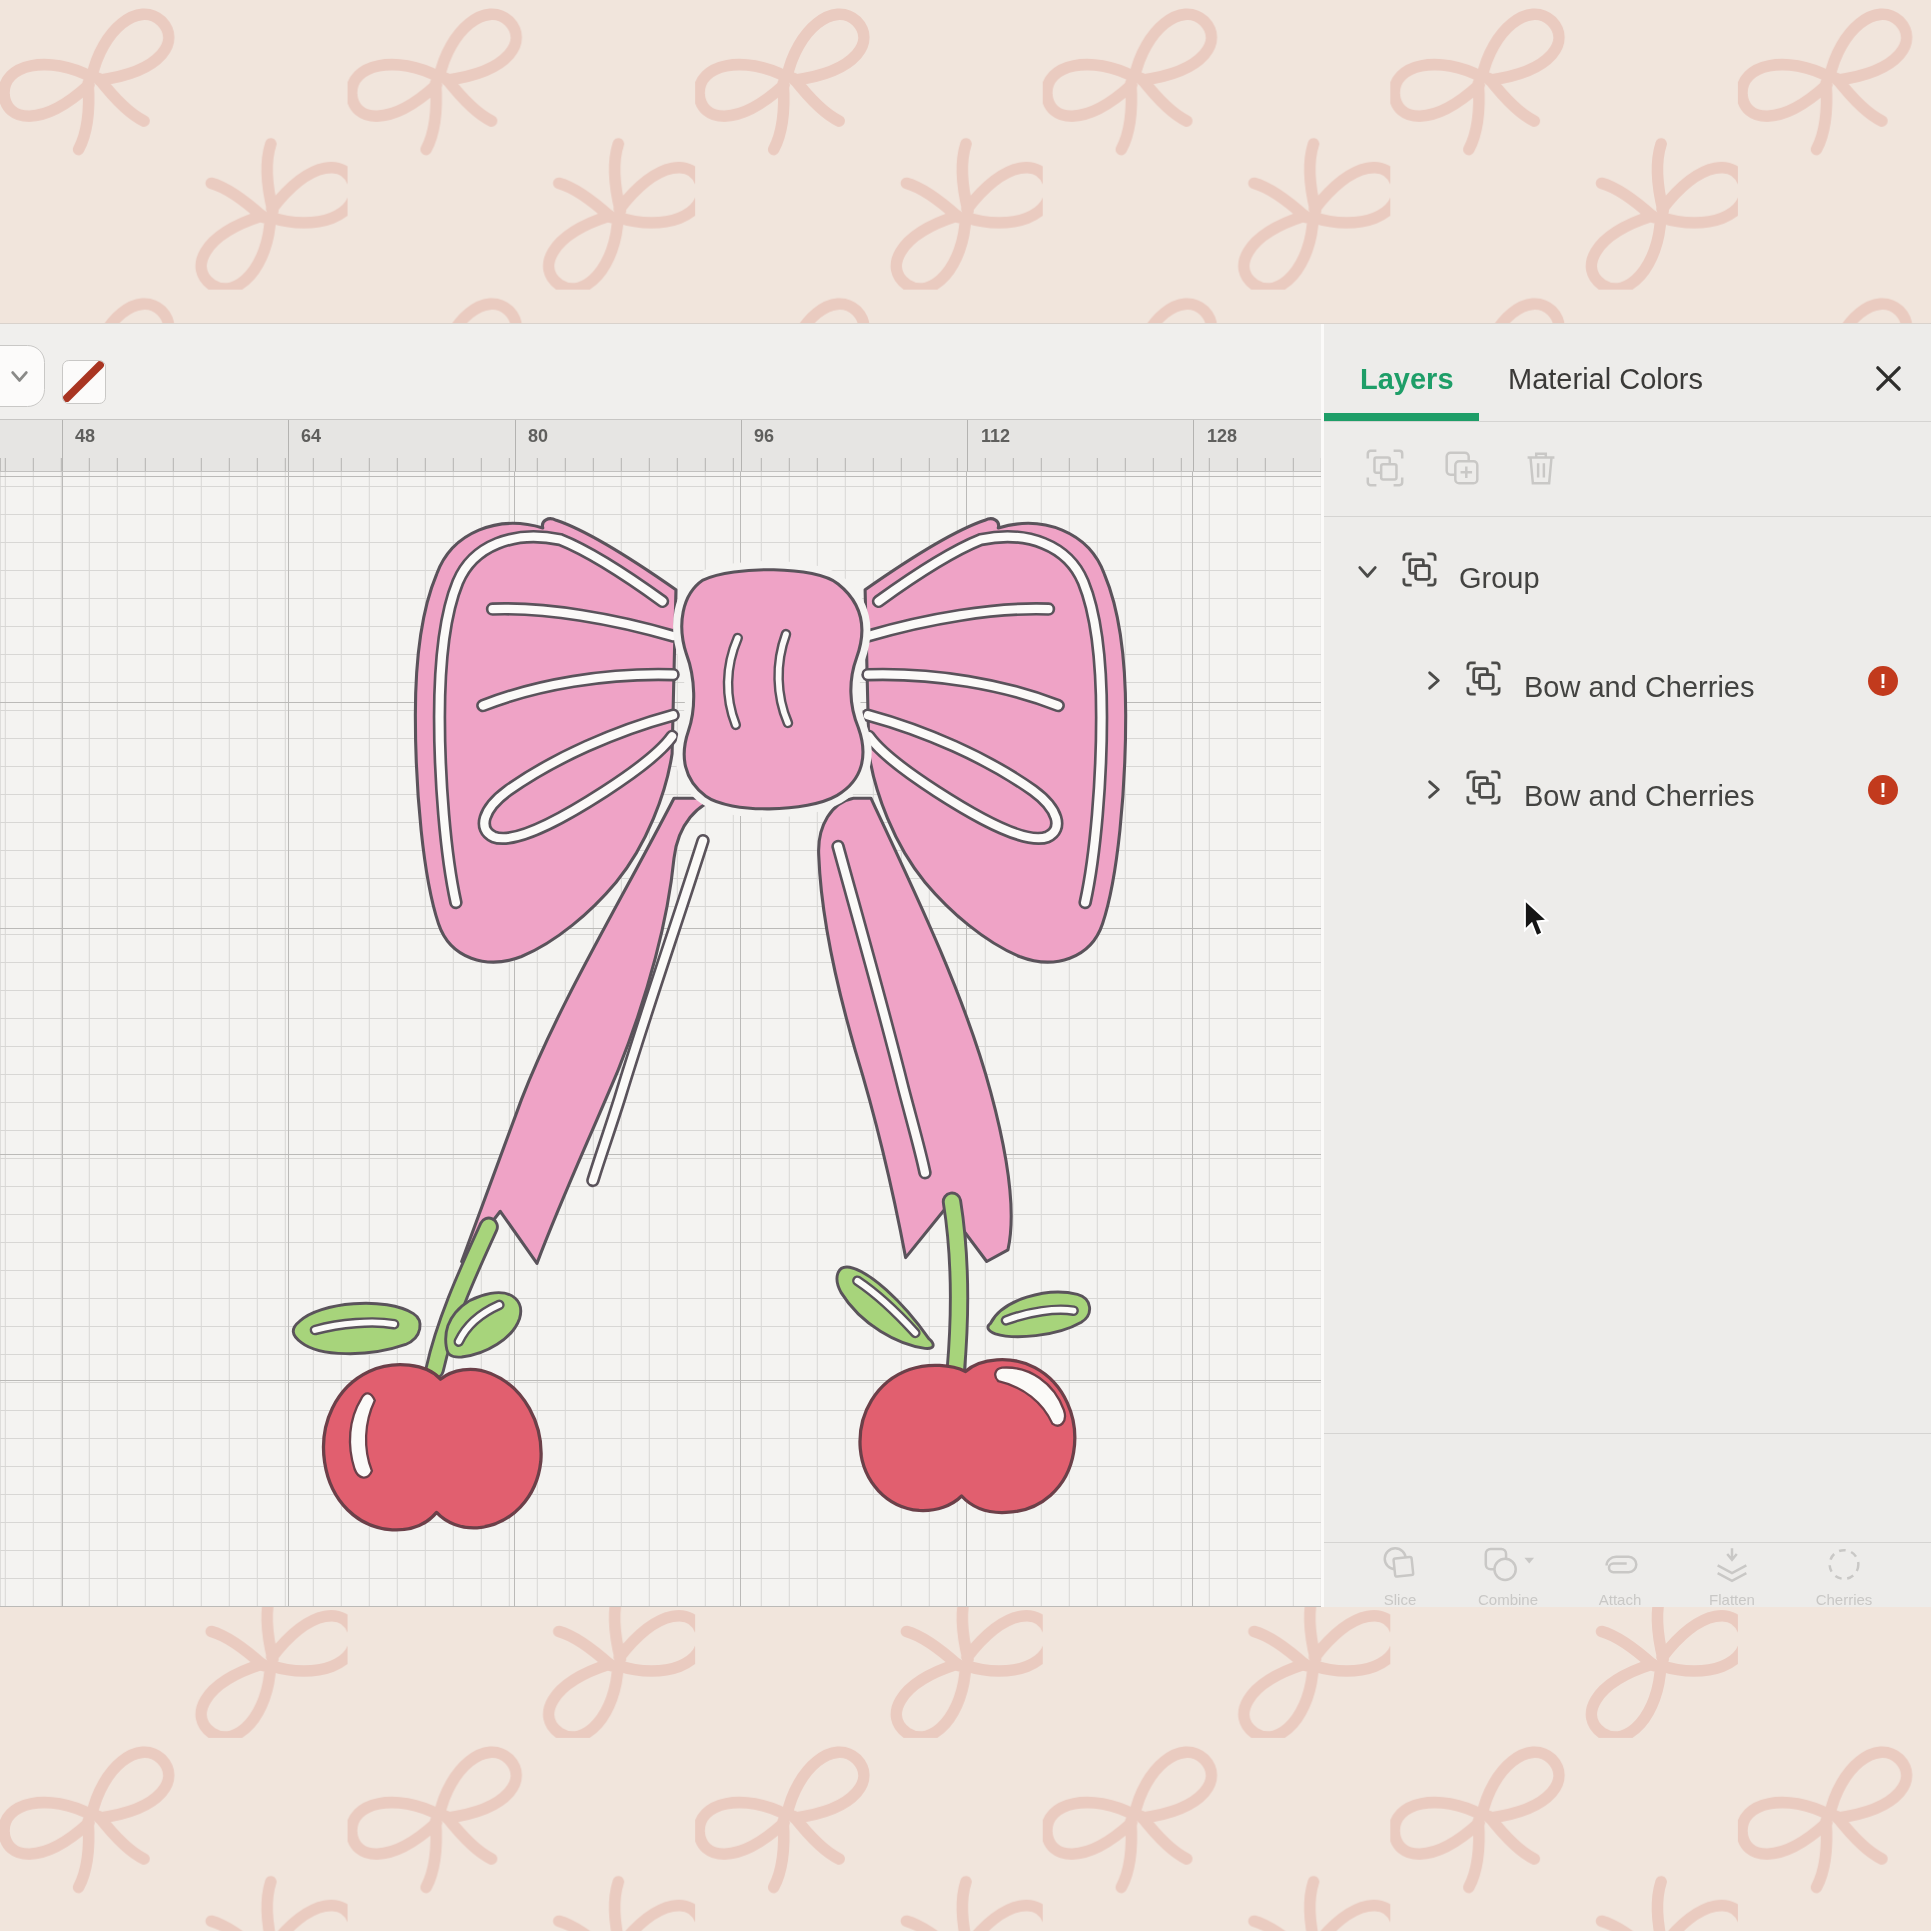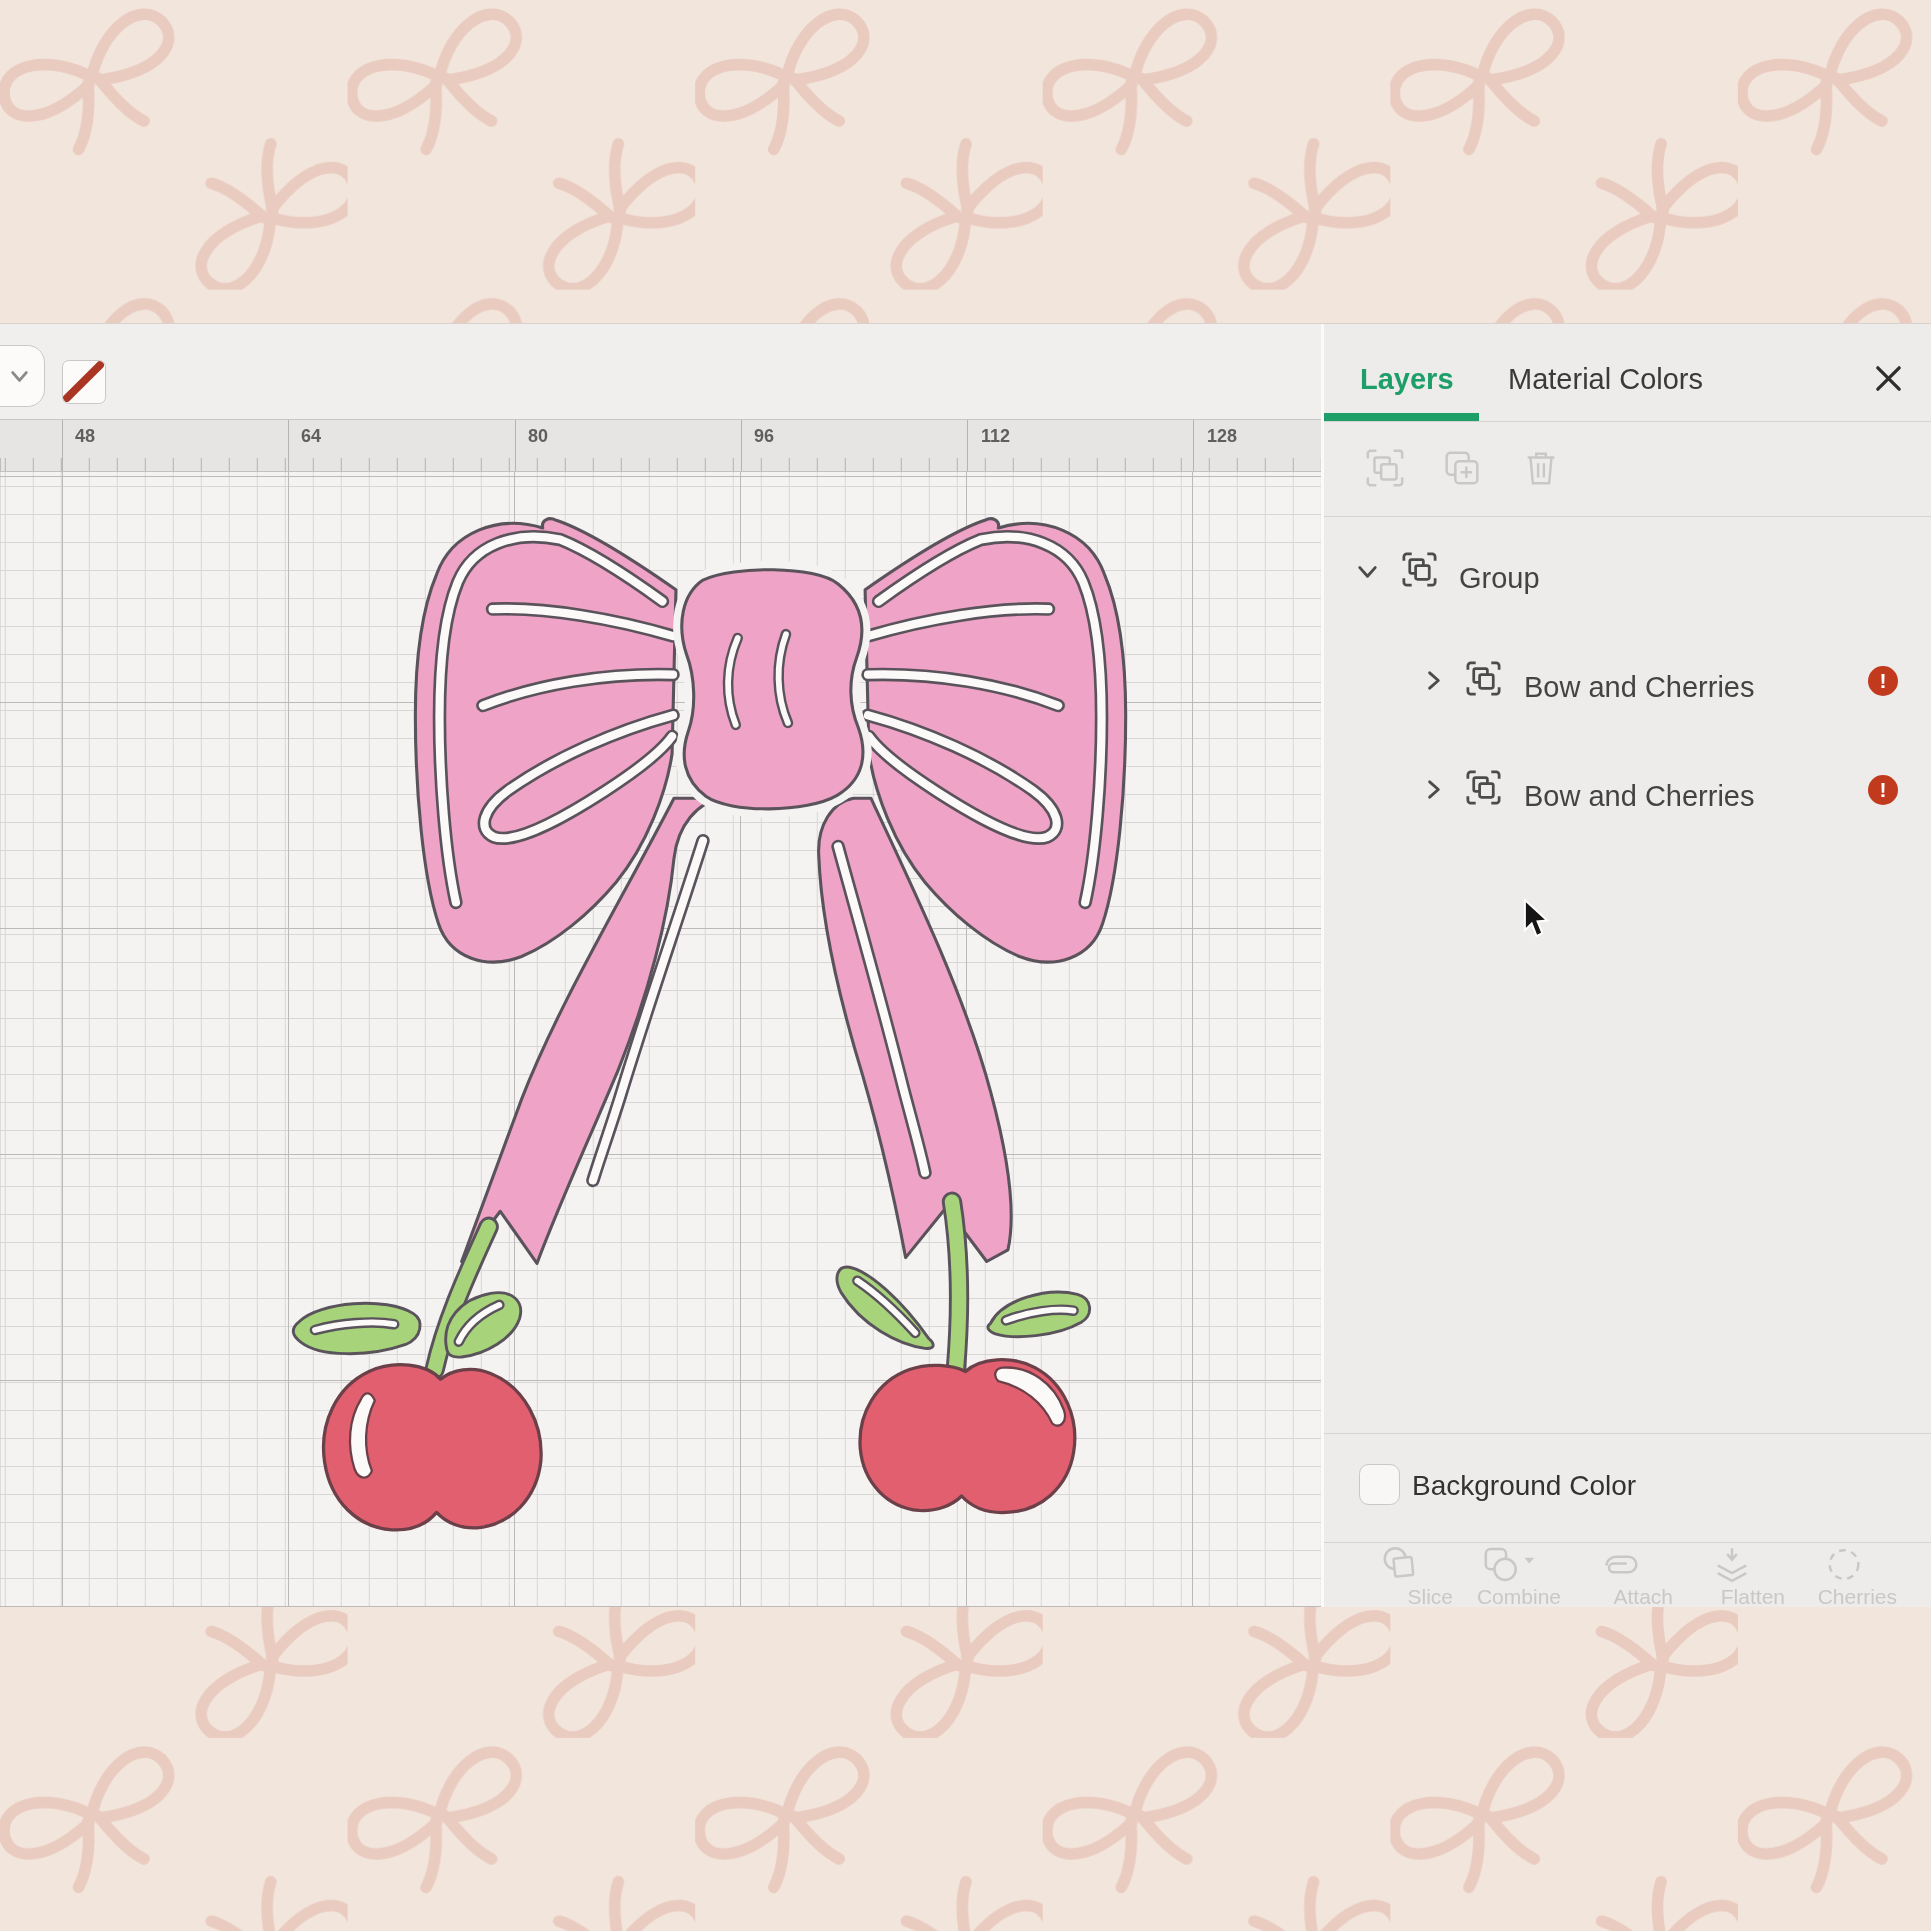--- a/index.html
+++ b/index.html
@@ -73,21 +73,21 @@
   .lrow .ltxt{position:absolute;top:19px;font-size:29px;color:var(--text-dark);}
   .badge{position:absolute;left:544px;top:13.5px;width:30px;height:30px;border-radius:50%;background:var(--warning-red);
          color:#fff;font-weight:bold;font-size:21px;display:flex;align-items:center;justify-content:center;}
   #bgcolor-row{position:absolute;left:0;top:1109px;width:607px;height:108px;}
   #bgcolor-checkbox{position:absolute;left:35px;top:31px;width:41px;height:41px;background:#f8f7f5;
         border:1.9px solid var(--border-soft);border-radius:9.7px;}
   #bgcolor-label{position:absolute;left:88px;top:37px;font-size:28px;color:#323230;}
   #bottom-toolbar{position:absolute;left:0;top:1218px;width:607px;height:66px;}
   .titem{position:absolute;top:0;width:106px;height:66px;text-align:center;}
   .titem svg{display:block;margin:1.9px auto 0;}
-  .titem .tlabel{font-size:21px;color:var(--disabled);display:block;margin-top:0;text-align:right;}
+  .titem .tlabel{font-size:15px;color:var(--disabled);display:block;margin-top:6px;}
   #cursor{position:absolute;left:1522px;top:575px;}
   .icon-stroke{stroke:var(--disabled);fill:none;stroke-width:2.6;}
   .dark-stroke{stroke:#4b4b49;fill:none;stroke-width:2.8;}
 </style>
 </head>
 <body>
 
 <svg id="wallpaper" width="1931" height="1931" viewBox="0 0 2000 2000">
   <defs>
     <g id="wbow" fill="none" stroke="var(--wall-bow)" stroke-width="12" stroke-linecap="round">
@@ -267,24 +267,20 @@
       <svg class="gicon" style="left:139px" viewBox="0 0 42 42">
         <path class="dark-stroke" d="M5 12 V8 a3 3 0 0 1 3-3 h5 M29 5 h5 a3 3 0 0 1 3 3 v4 M37 30 v4 a3 3 0 0 1 -3 3 h-5 M13 37 H8 a3 3 0 0 1 -3-3 v-4"></path>
         <rect class="dark-stroke" x="11" y="11" width="14" height="14" rx="2"></rect>
         <rect x="17" y="17" width="14" height="14" rx="2" fill="var(--panel-bg)" stroke="#4b4b49" stroke-width="2.8"></rect>
       </svg>
       <span class="ltxt" style="left:200px">Bow and Cherries</span>
       <span class="badge">!</span>
     </div>
 
     <div class="hdiv" style="top:1109px"></div>
-    <div id="bgcolor-row">
-      <div id="bgcolor-checkbox"></div>
-      <span id="bgcolor-label">Background Color</span>
-    </div>
     <div class="hdiv" style="top:1218px"></div>
 
     <div id="bottom-toolbar">
       <div class="titem" style="left:23px">
         <svg width="42" height="41" viewBox="0 0 44 42">
           <circle class="icon-stroke" cx="17" cy="15" r="11"></circle>
           <rect x="16" y="14" width="19" height="19" rx="2" fill="var(--panel-bg)" stroke="var(--disabled)" stroke-width="2.6" transform="rotate(-6 25 23)"></rect>
         </svg>
         <span class="tlabel">Slice</span>
       </div>

